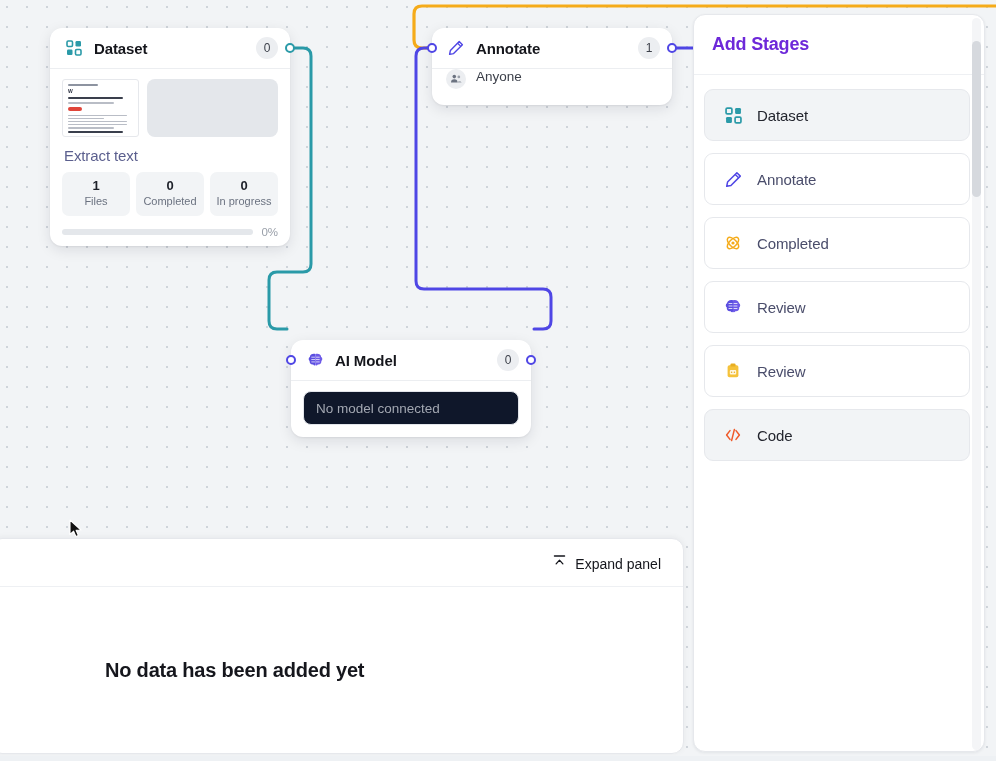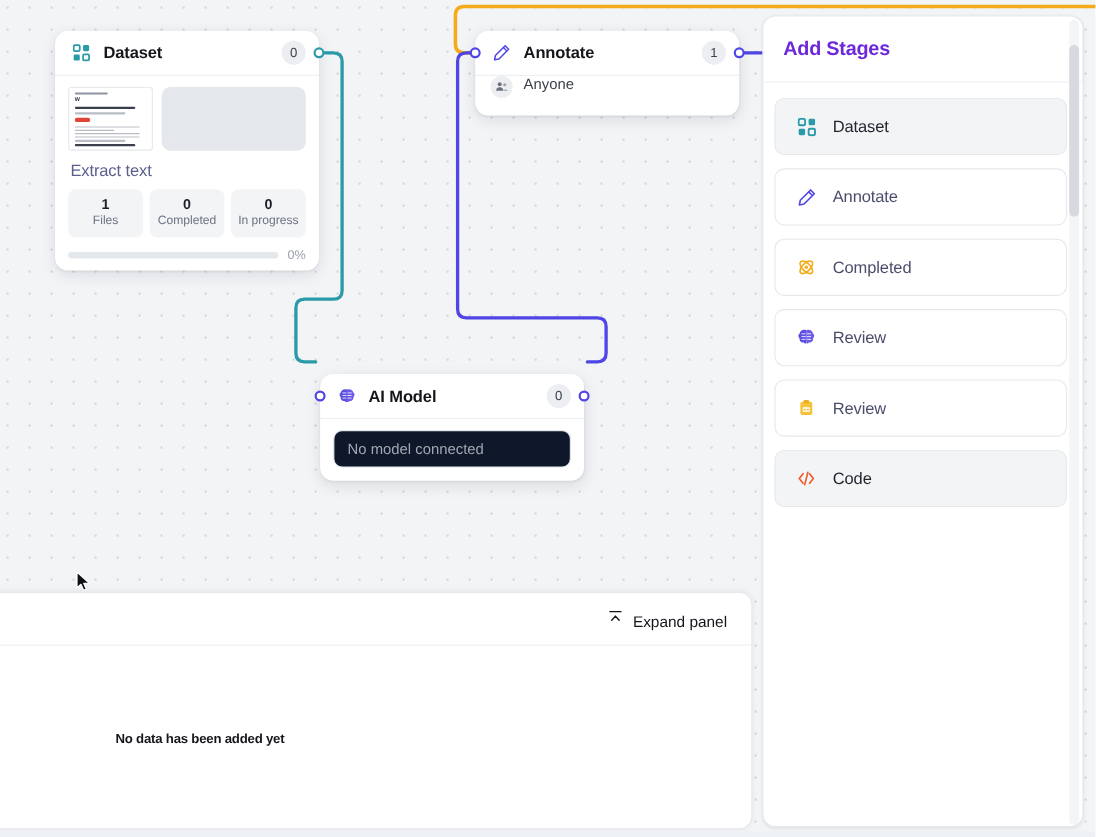--- a/index.html
+++ b/index.html
@@ -137,21 +137,21 @@
     position:absolute; left:-10px; top:538px; width:694px; height:216px;
     background:#ffffff; border:1px solid #e6e8ec; border-radius:12px;
     box-shadow: 0 -1px 6px rgba(16,24,40,.05);
     overflow:hidden;
   }
   .bp-head { height:48px; display:flex; align-items:center; justify-content:flex-end;
              padding:0 22px; border-bottom:1px solid #eef0f3; }
   .bp-expand { display:flex; align-items:flex-end; gap:8px; cursor:pointer; }
   .bp-expand .lab { font-size:14px; color:#15161c; }
   .bp-body { height:167px; display:flex; align-items:center; padding-left:114px; }
-  .bp-empty { font-size:12px; font-weight:600; color:#15161c; letter-spacing:-.2px; }
+  .bp-empty { font-size:20px; font-weight:600; color:#15161c; letter-spacing:-.2px; }
 
   
   .bottom-strip { position:absolute; left:0; top:756px; width:996px; height:5px; background:#eef1f4; }
 
   
   .cursor { position:absolute; left:69px; top:519px; width:14px; height:20px; }
 </style>
 </head>
 <body>
 

